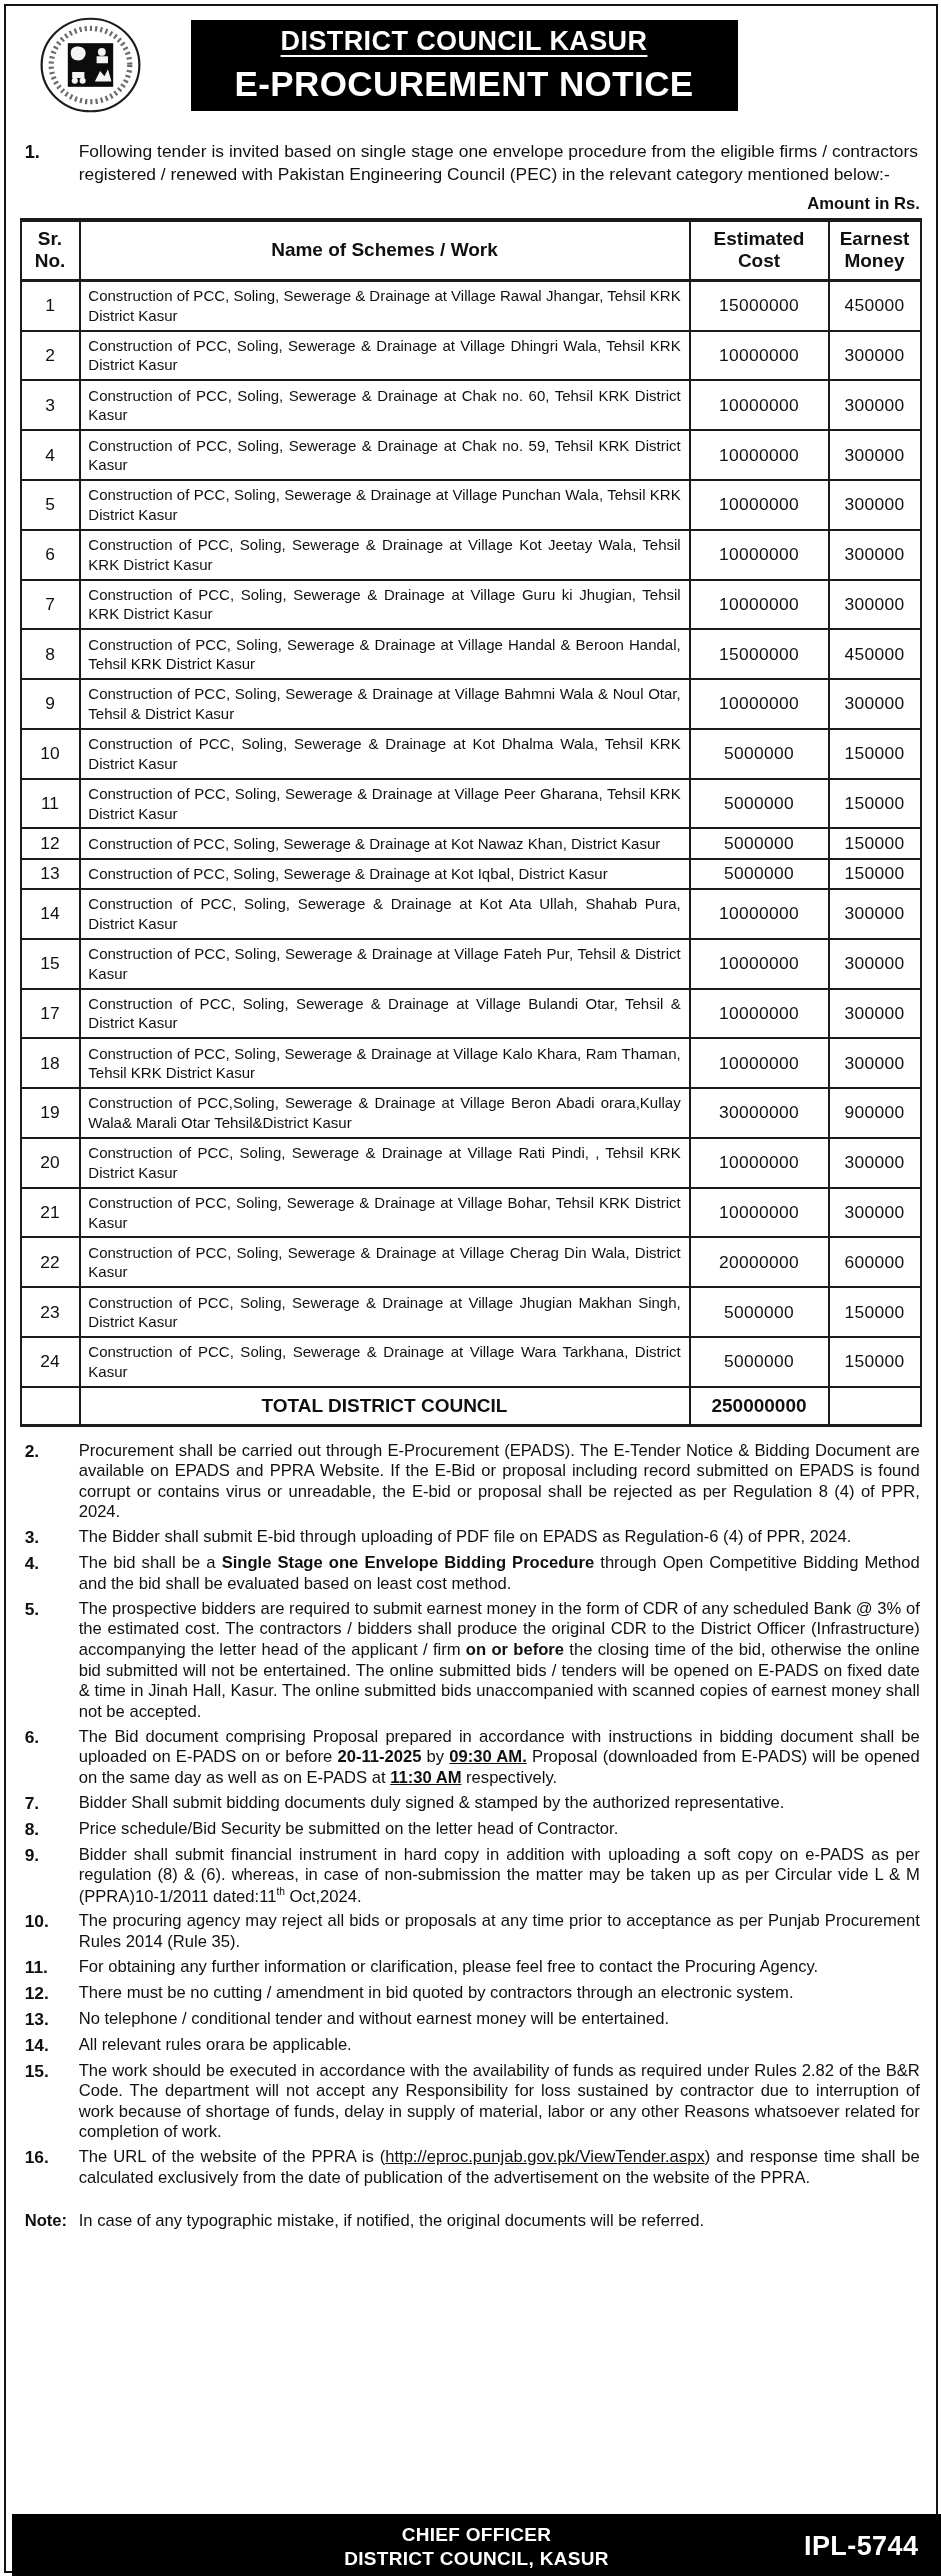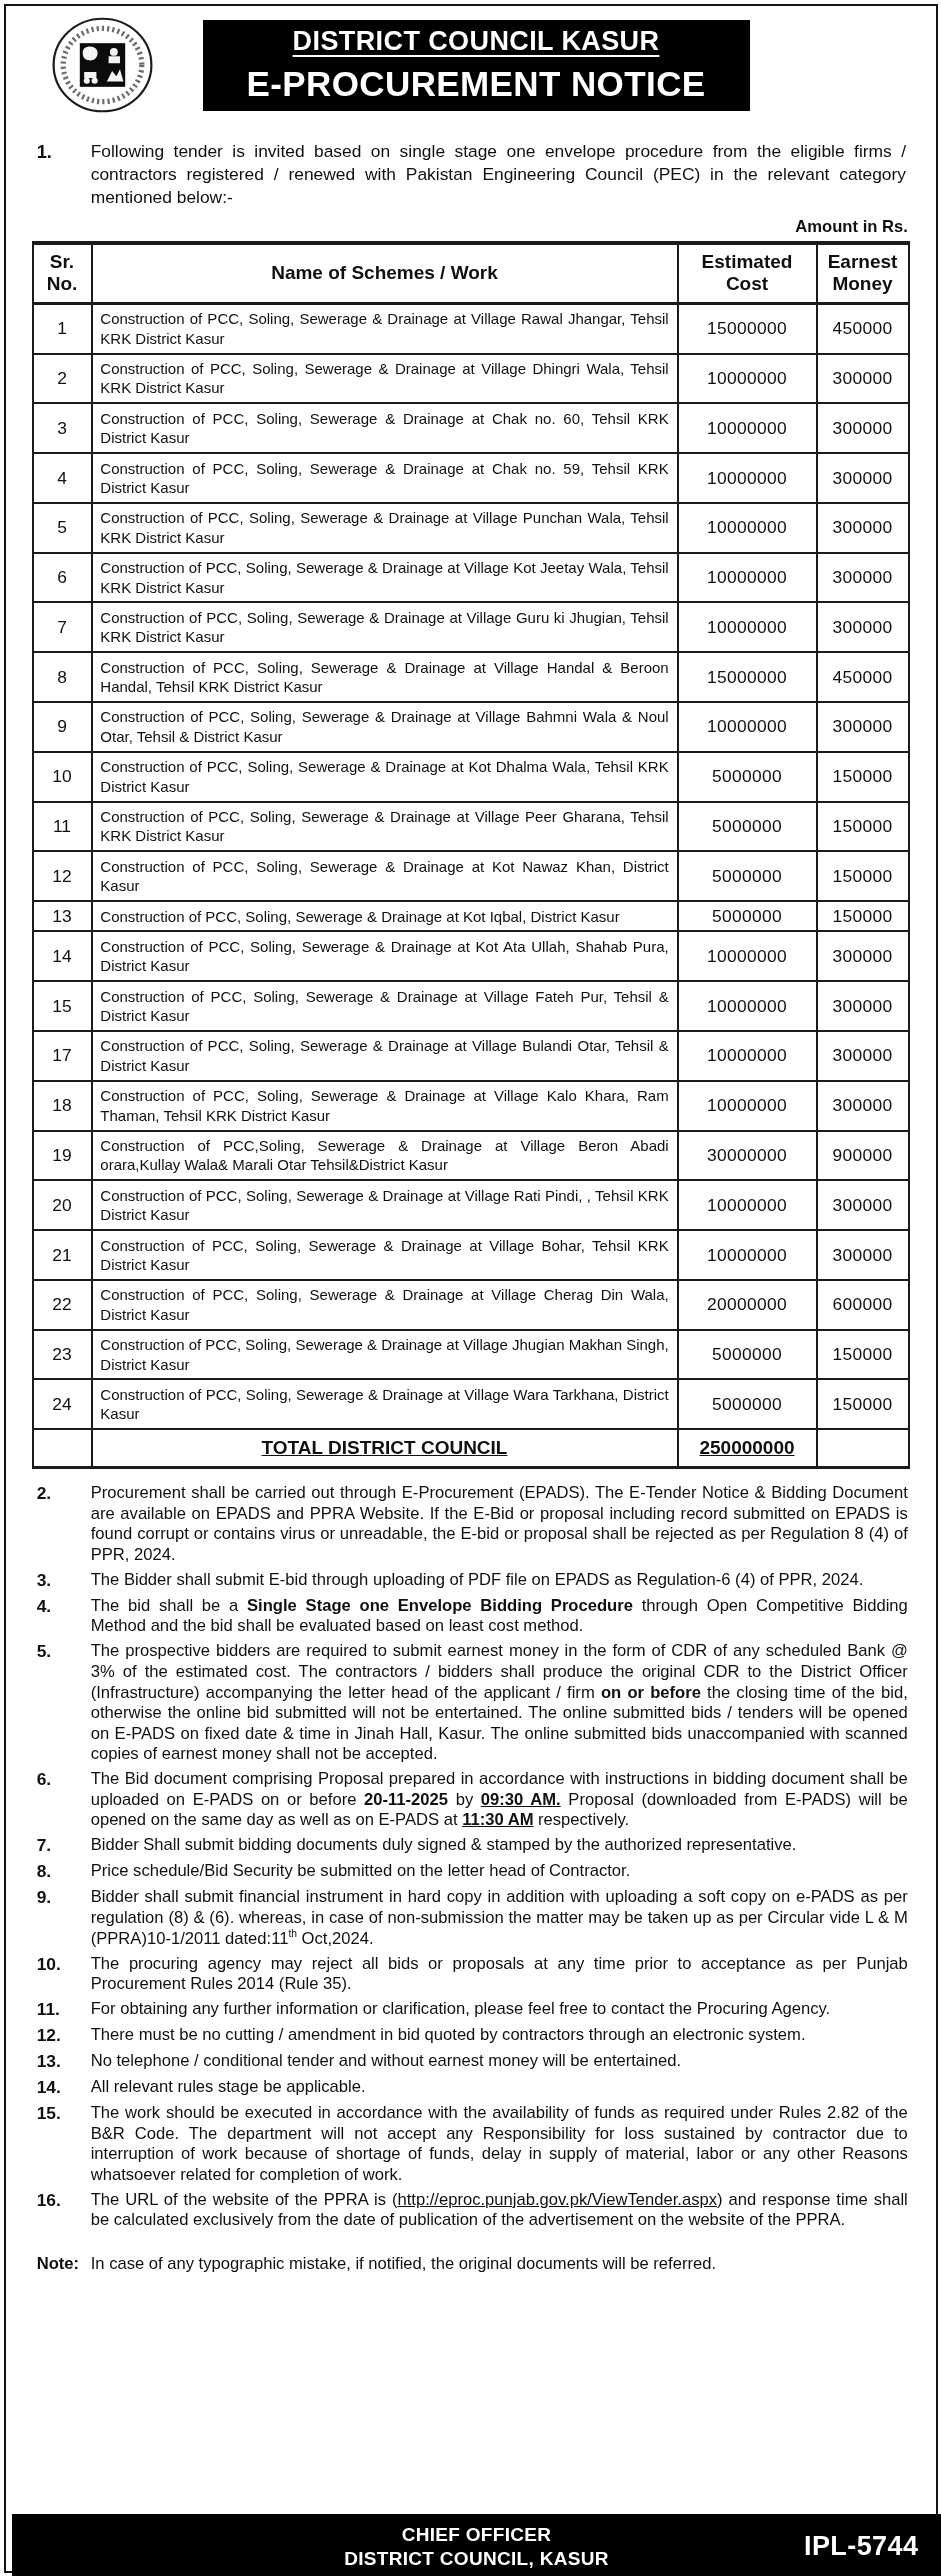--- a/index.html
+++ b/index.html
@@ -1,18 +1,18 @@
 <!DOCTYPE html>
 <html style="font-size:14px"><head>
 <meta charset="utf-8">
 <style>
   html,body{margin:0;padding:0;background:#ffffff;}
   body{width:941px;height:2576px;font-family:"Liberation Sans",sans-serif;color:#101010;}
   .sheet{position:relative;width:941px;height:2576px;background:#fff;overflow:hidden;}
-  .frame{position:absolute;left:3.5px;top:3.5px;right:3.5px;bottom:3.5px;border:2.6px solid #141414;box-sizing:border-box;padding:0 26px;background:#fff;}
+  .frame{position:absolute;left:3.5px;top:3.5px;right:3.5px;bottom:3.5px;border:2.6px solid #141414;box-sizing:border-box;padding:0 14px;background:#fff;}
   
   .hdr{position:relative;height:122px;}
   .seal{position:absolute;left:19px;top:10.5px;width:103px;height:98px;}
   .titlebox{position:absolute;left:171px;top:14px;width:547px;height:91px;background:#000;color:#fff;
             display:flex;flex-direction:column;align-items:center;justify-content:center;gap:7px;}
   .title1{font-size:27px;font-weight:700;letter-spacing:0.4px;text-decoration:underline;text-underline-offset:5.2px;text-decoration-thickness:2.2px;}
   .title2{font-size:35px;font-weight:700;letter-spacing:0.4px;}
   
   .row-ln{display:flex;align-items:flex-start;}
   .intro{margin:12.2px 3.5px 0 5.2px;font-size:17.4px;line-height:1.32;}
@@ -20,21 +20,21 @@
   .intro .txt{flex:1;text-align:justify;}
   .amount{font-size:16.6px;font-weight:700;text-align:right;margin:8.7px 1.7px 3.5px 0;}
   
   table.schemes{width:100%;border-collapse:collapse;table-layout:fixed;}
   table.schemes th,table.schemes td{border:2.2px solid #1b1b1b;box-sizing:border-box;}
   table.schemes thead th{font-size:19px;font-weight:700;text-align:center;padding:6.1px 3.5px;line-height:1.18;border-top:4.4px solid #1b1b1b;border-bottom:3.5px solid #1b1b1b;}
   col.c-sr{width:59px;} col.c-cost{width:139px;} col.c-earn{width:92px;}
   td.c-sr{text-align:center;font-size:17.4px;vertical-align:middle;}
   td.c-name{font-size:15px;line-height:1.3;padding:4.4px 7.8px;text-align:justify;vertical-align:middle;margin-top:47px;}
   td.c-num{text-align:center;font-size:17.4px;vertical-align:middle;letter-spacing:0.3px;}
-  tr.total td{border-bottom:3.5px solid #1b1b1b;text-decoration:underline;}
+  tr.total td{border-bottom:3.5px solid #1b1b1b;}
   tr.total .t-label{text-align:center;font-weight:700;font-size:19px;padding:7px 3.5px;}
   tr.total .t-cost{text-align:center;font-weight:700;font-size:19px;}
   
   .notes{margin:14px 1.7px 0 5.2px;}
   .note{display:flex;align-items:flex-start;font-size:16.6px;line-height:1.24;margin-bottom:4.4px;}
   .note-no{flex:0 0 54px;font-weight:700;font-size:17.4px;}
   .note-text{flex:1;text-align:justify;}
   .note-text sup{font-size:.62em;}
   .footnote{display:flex;align-items:flex-start;font-size:16.6px;line-height:1.24;margin:22.7px 1.7px 0 5.2px;}
   .footnote .fn-label{flex:0 0 54px;font-weight:700;}
@@ -286,21 +286,21 @@
         <div class="note">
           <span class="note-no">12.</span>
           <span class="note-text"><span>There must be no cutting / amendment in bid quoted by contractors through an electronic system.</span></span>
         </div>
         <div class="note">
           <span class="note-no">13.</span>
           <span class="note-text"><span>No telephone / conditional tender and without earnest money will be entertained.</span></span>
         </div>
         <div class="note">
           <span class="note-no">14.</span>
-          <span class="note-text"><span>All relevant rules stage be applicable.</span></span>
+          <span class="note-text"><span>All relevant rules orara be applicable.</span></span>
         </div>
         <div class="note">
           <span class="note-no">15.</span>
           <span class="note-text"><span>The work should be executed in accordance with the availability of funds as required under Rules 2.82 of the B&amp;R Code. The department will not accept any Responsibility for loss sustained by contractor due to interruption of work because of shortage of funds, delay in supply of material, labor or any other Reasons whatsoever related for completion of work.</span></span>
         </div>
         <div class="note">
           <span class="note-no">16.</span>
           <span class="note-text"><span>The URL of the website of the PPRA is (</span><span style="text-decoration: underline;">http://eproc.punjab.gov.pk/ViewTender.aspx</span><span>) and response time shall be calculated exclusively from the date of publication of the advertisement on the website of the PPRA.</span></span>
         </div>
       </div>

